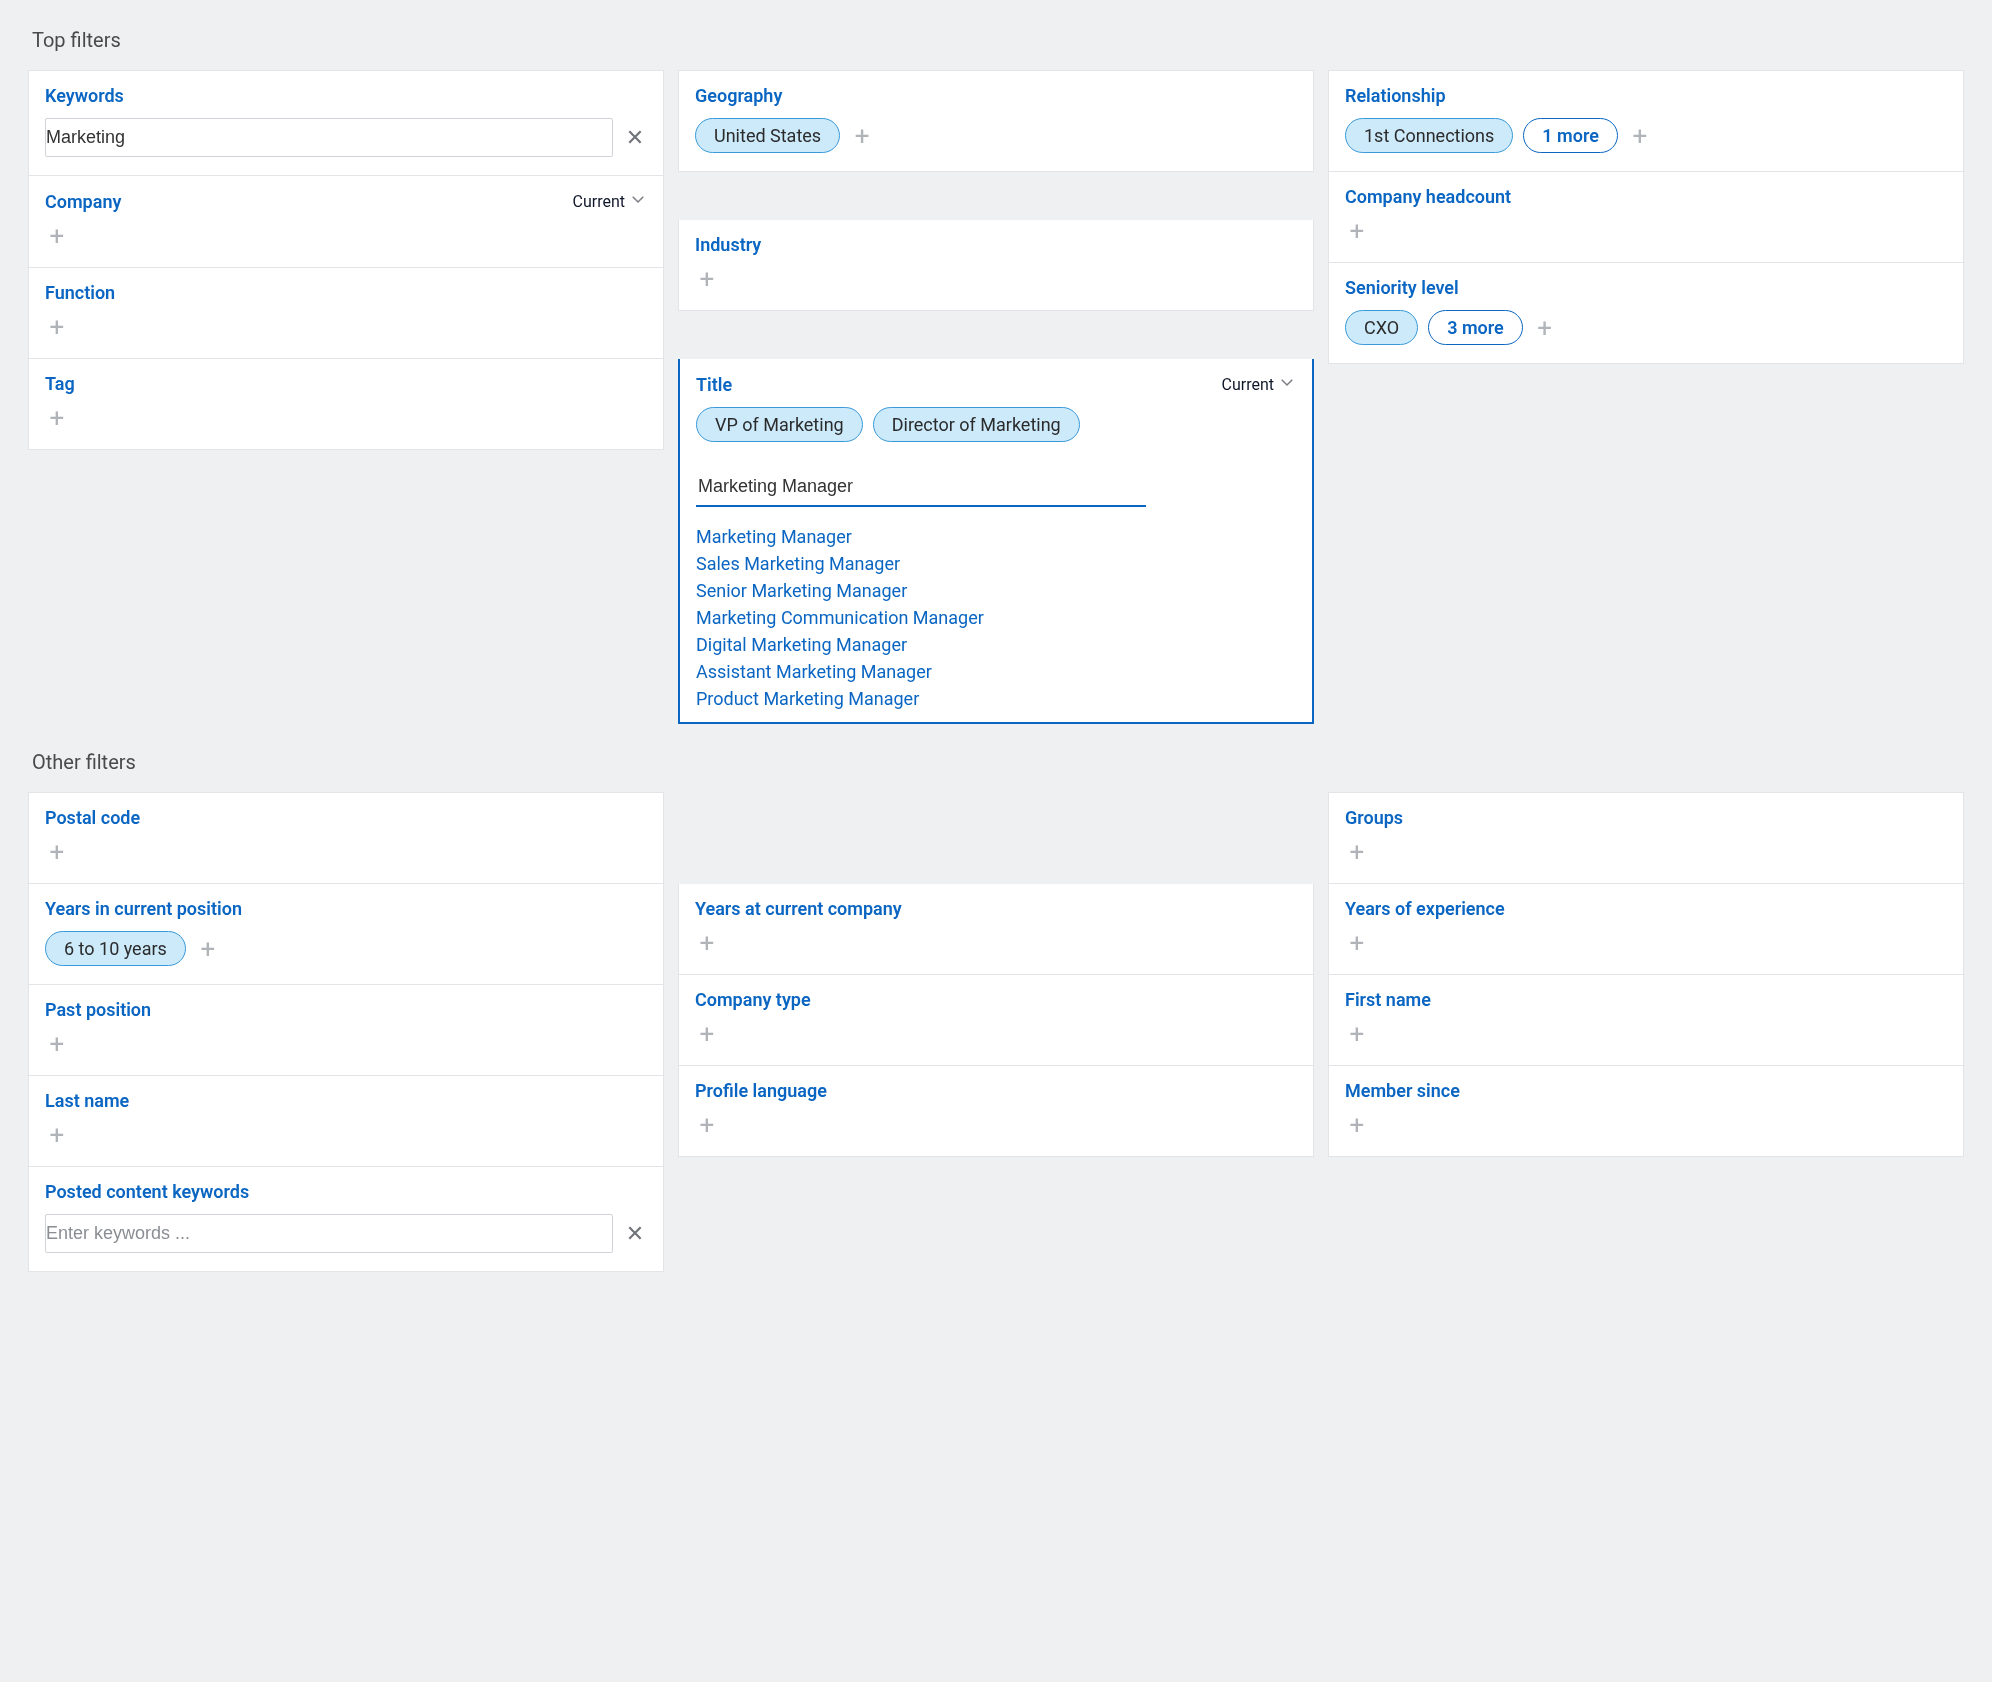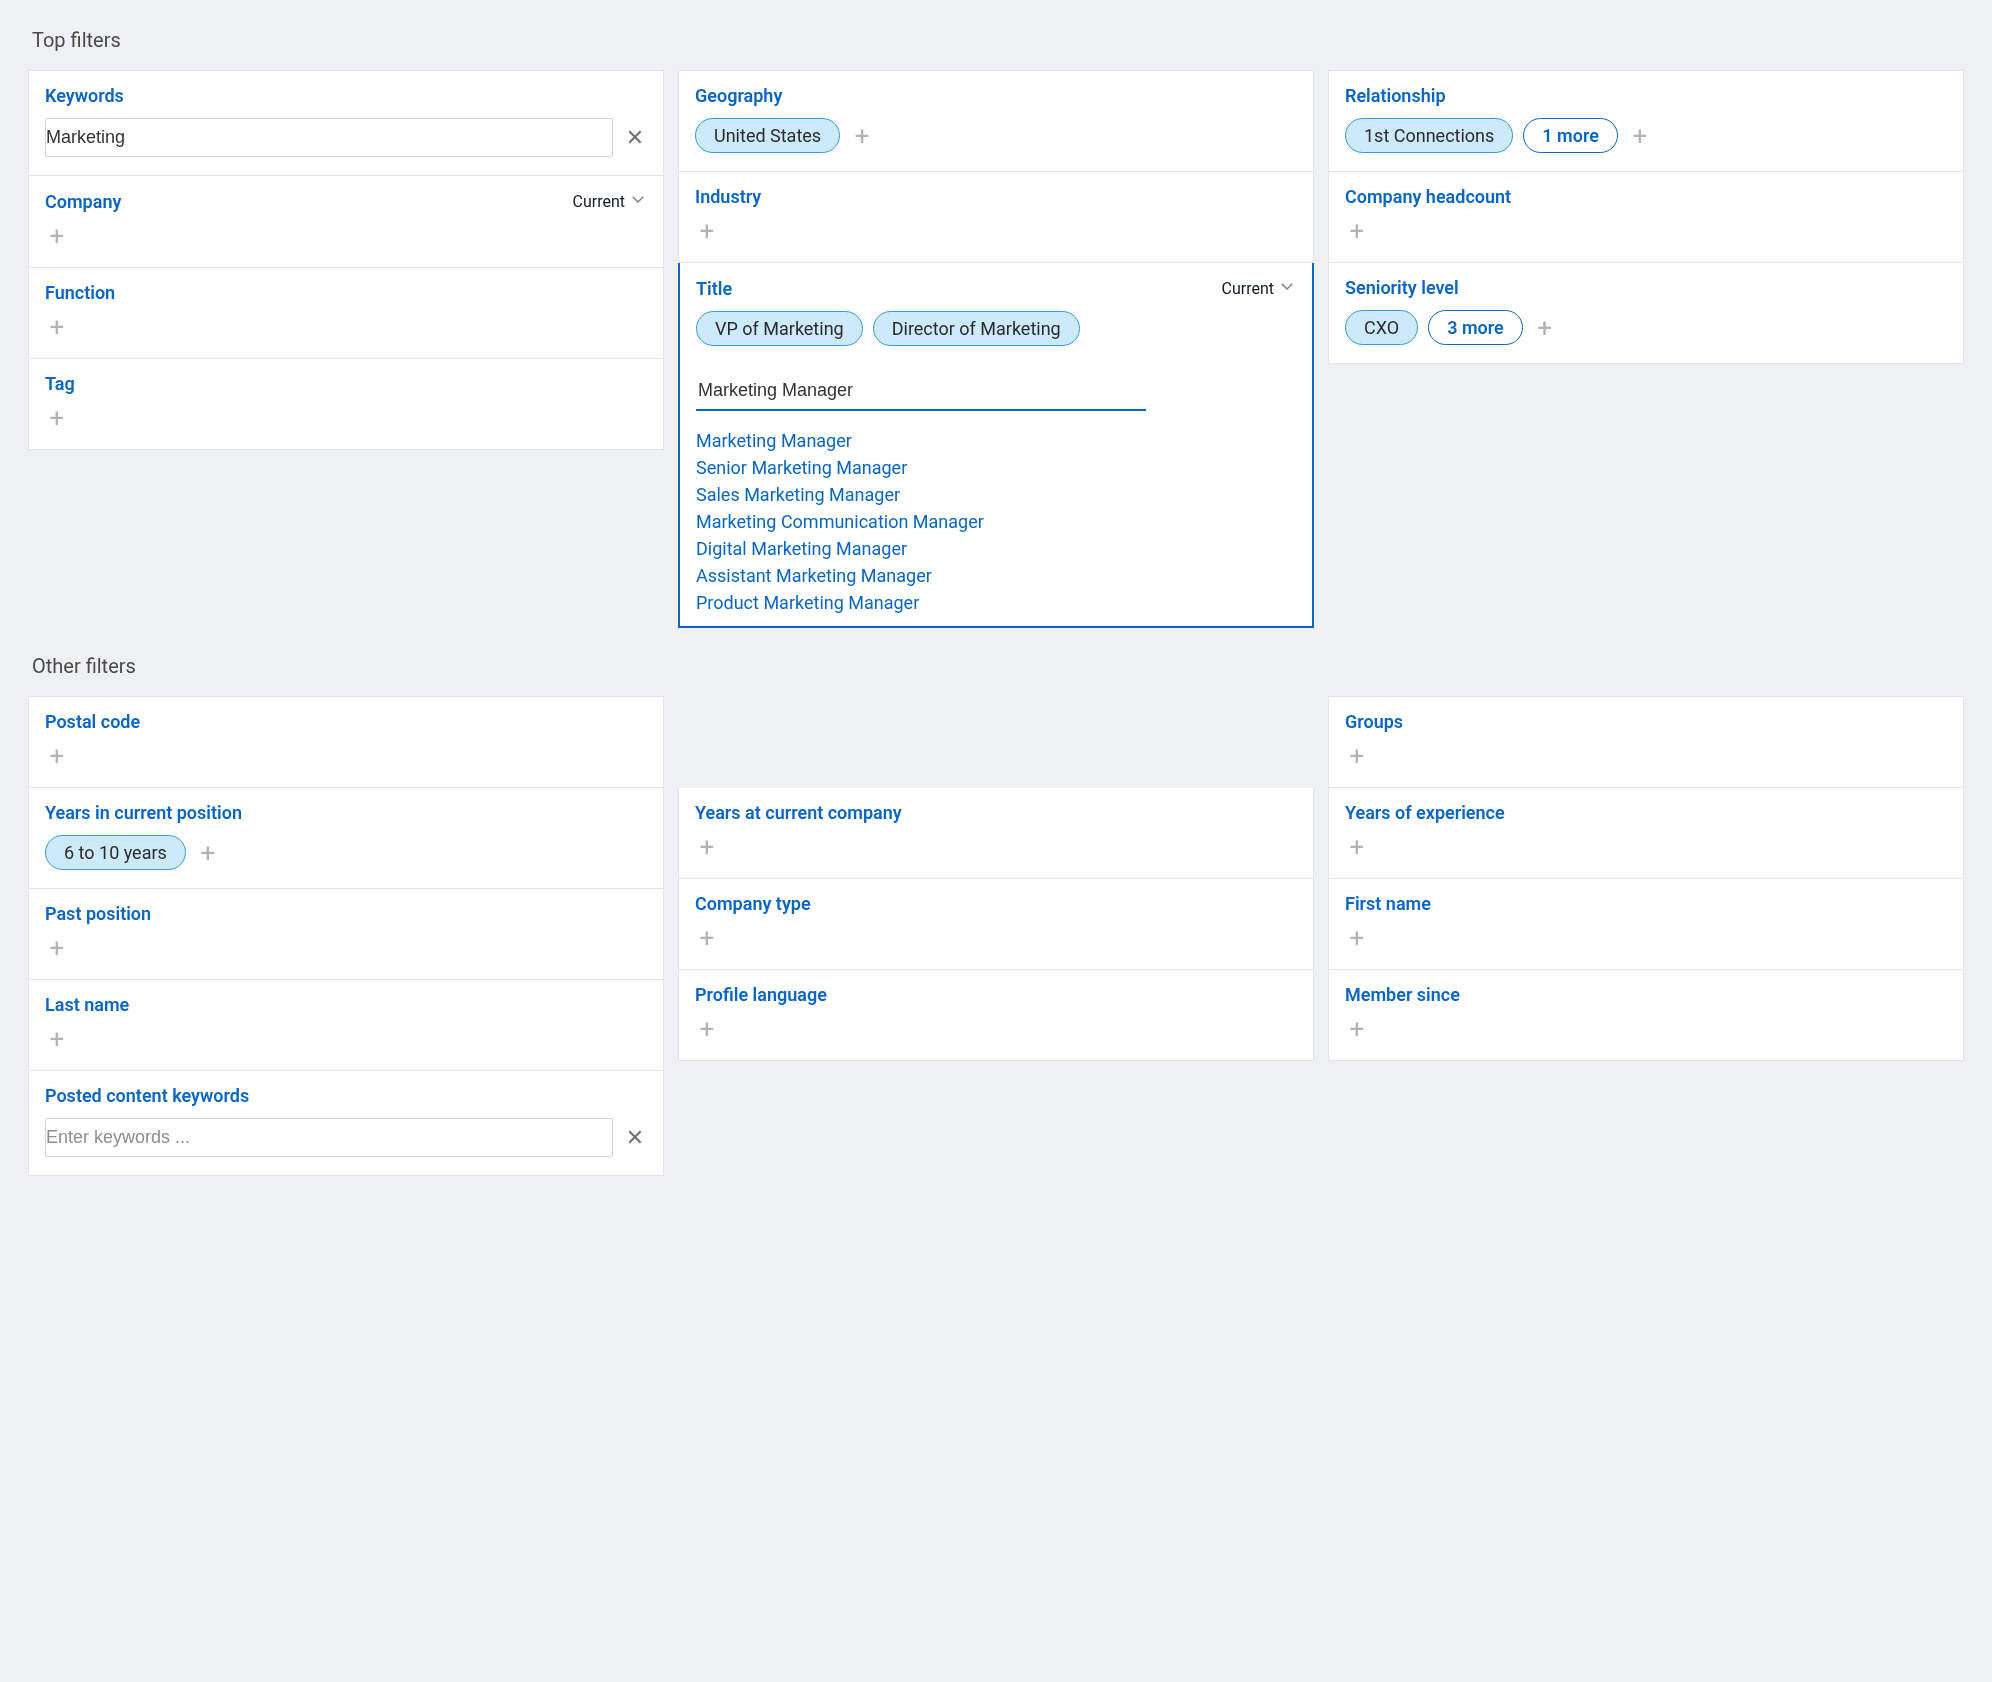--- a/index.html
+++ b/index.html
@@ -166,21 +166,21 @@
 
     <div class="card">
       <div class="card-header">
         <div class="card-title">Tag</div>
       </div>
       <span class="plus">+</span>
     </div>
 
   </div>
 
-  <div class="col" style="position:relative;">
+  <div class="col" style="position:relative;gap:48px;">
 
     <div class="card">
       <div class="card-header">
         <div class="card-title">Geography</div>
       </div>
       <div class="pill-row">
         <span class="pill pill-filled">United States</span>
         <span class="plus">+</span>
       </div>
     </div>
@@ -202,22 +202,22 @@
               </svg></span>
         </div>
       </div>
       <div class="pill-row">
         <span class="pill pill-filled">VP of Marketing</span>
         <span class="pill pill-filled">Director of Marketing</span>
       </div>
       <input class="search-under" type="text" value="Marketing Manager" style="">
       <div class="suggestion-list">
         <div class="suggestion-item">Marketing Manager</div>
+        <div class="suggestion-item">Sales Marketing Manager</div>
         <div class="suggestion-item">Senior Marketing Manager</div>
-        <div class="suggestion-item">Sales Marketing Manager</div>
         <div class="suggestion-item">Marketing Communication Manager</div>
         <div class="suggestion-item">Digital Marketing Manager</div>
         <div class="suggestion-item">Assistant Marketing Manager</div>
         <div class="suggestion-item">Product Marketing Manager</div>
       </div>
     </div>
 
   </div>
 
   <div class="col">

